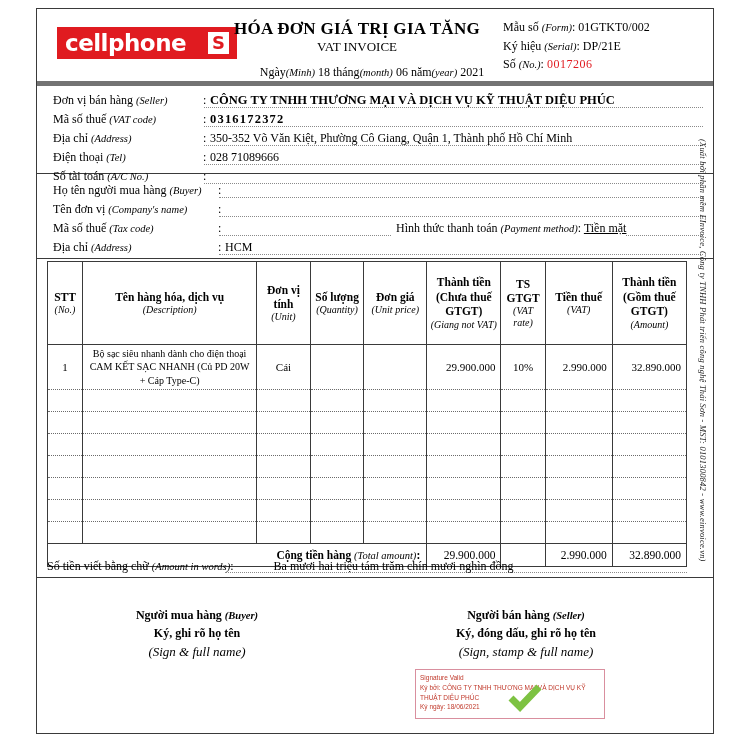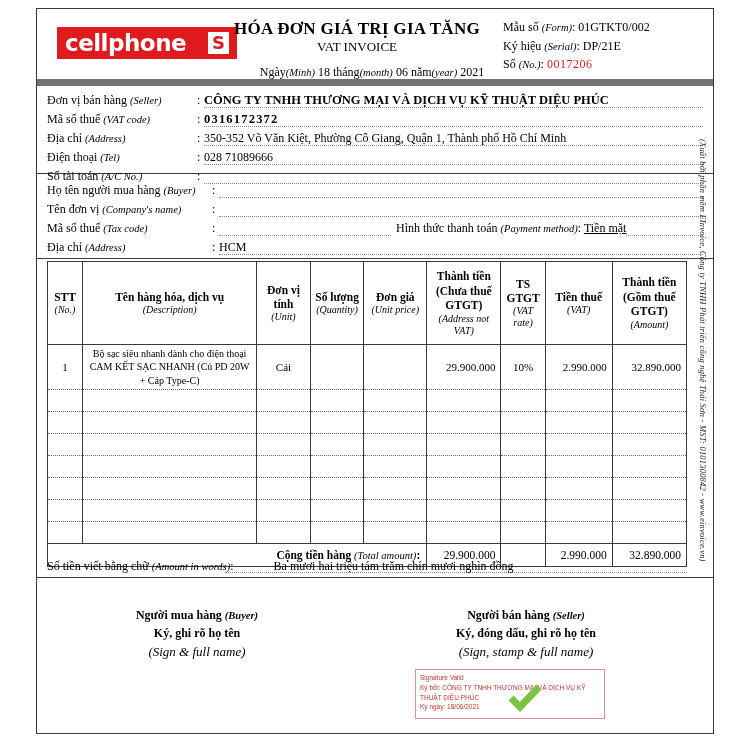--- a/index.html
+++ b/index.html
@@ -31,21 +31,21 @@
     height: 726px;
     border: 1px solid #3a3a3a;
     box-sizing: border-box;
   }
   
   .hdr {
     position: absolute;
     left: 0; top: 0;
     width: 100%;
     height: 77px;
-    border-bottom: 7px solid #737373;
+    border-bottom: 5px solid #737373;
     box-sizing: border-box;
   }
   .logo {
     position: absolute;
     left: 20px;
     top: 18px;
     width: 180px;
     height: 32px;
     background: #e01b20;
     display: flex;
@@ -133,20 +133,21 @@
   .fline {
     position: relative;
     font-size: 12px;
     height: 19px;
     line-height: 19px;
     white-space: nowrap;
   }
   .flabel {
     display: inline-block;
     width: 150px;
+    margin-left: 6px;
   }
   .fcolon { display: inline-block; width: 7px; }
   .fvalue { }
   .dotted-fill {
     position: absolute;
     left: 157px;
     right: 0;
     bottom: 2px;
     border-bottom: 1px dotted #8a8a8a;
     z-index: 0;
@@ -439,21 +440,21 @@
         <col style="width:65px">
         <col style="width:72px">
       </colgroup>
       <thead>
         <tr>
           <th><span>STT</span><span class="th-en">(No.)</span></th>
           <th><span>Tên hàng hóa, dịch vụ</span><span class="th-en">(Description)</span></th>
           <th><span>Đơn vị tính</span><span class="th-en">(Unit)</span></th>
           <th><span>Số lượng</span><span class="th-en">(Quantity)</span></th>
           <th><span>Đơn giá</span><span class="th-en">(Unit price)</span></th>
-          <th><span>Thành tiền (Chưa thuế GTGT)</span><span class="th-en">(Address not VAT)</span></th>
+          <th><span>Thành tiền (Chưa thuế GTGT)</span><span class="th-en">(Giang not VAT)</span></th>
           <th><span>TS GTGT</span><span class="th-en">(VAT rate)</span></th>
           <th><span>Tiền thuế</span><span class="th-en">(VAT)</span></th>
           <th><span>Thành tiền (Gồm thuế GTGT)</span><span class="th-en">(Amount)</span></th>
         </tr>
       </thead>
       <tbody>
         <tr class="item">
           <td class="c-ctr">1</td>
           <td class="desc">Bộ sạc siêu nhanh dành cho điện thoại CAM KẾT SẠC NHANH  (Củ PD 20W + Cáp Type-C)</td>
           <td class="c-ctr">Cái</td>

